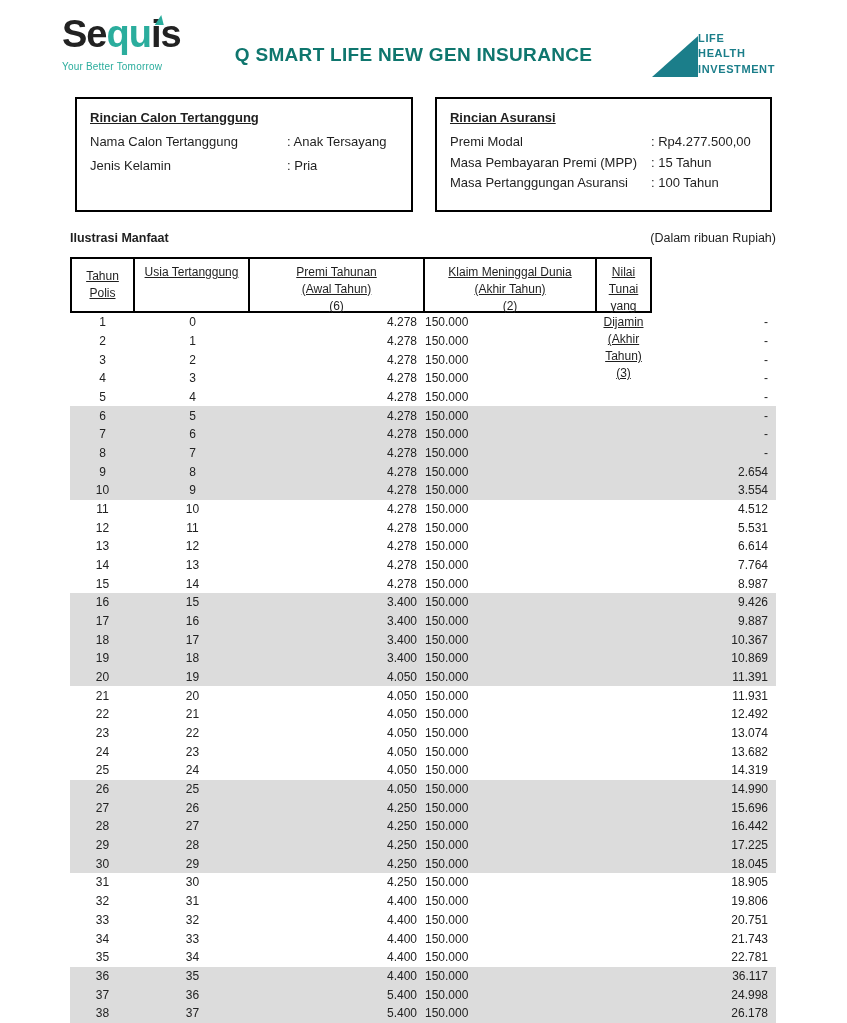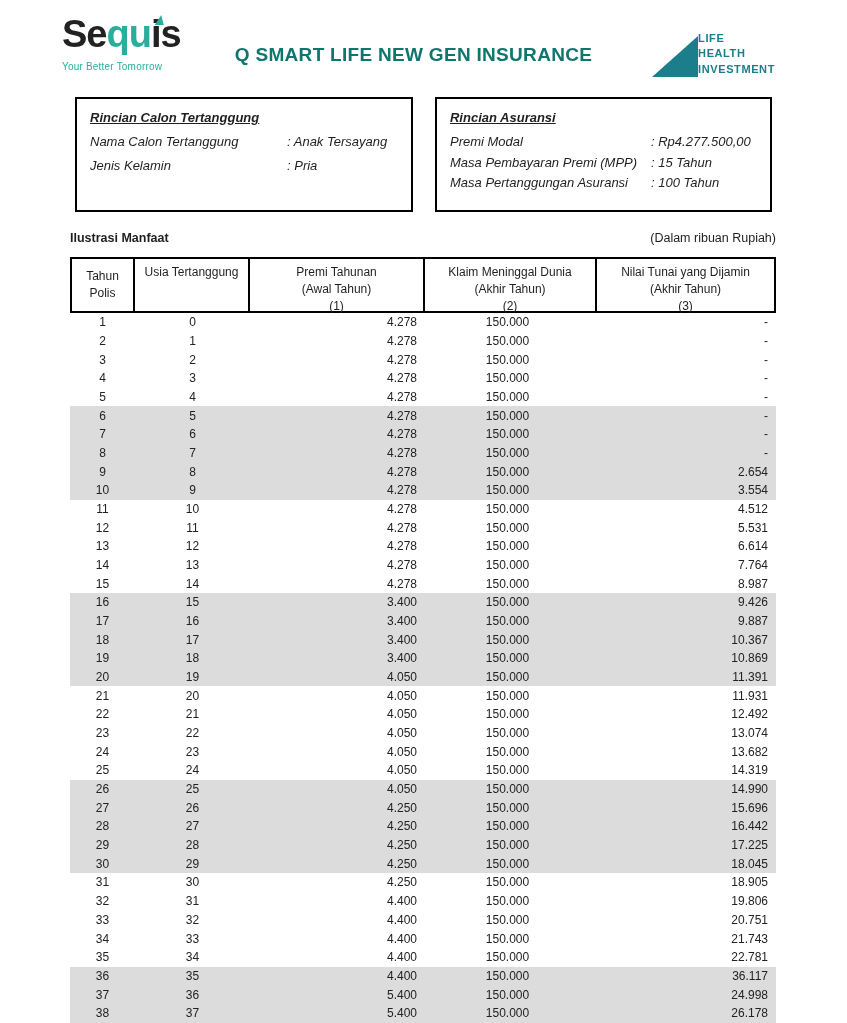--- a/index.html
+++ b/index.html
@@ -31,63 +31,63 @@
   .title {
     position: absolute; left: 120px; right: 140px; top: 44px;
     text-align: center; font-size: 19px; font-weight: 700; letter-spacing: .3px; color:#0f766e;
   }
 
   .lhi { position: absolute; right: 72px; top: 31px; display: flex; align-items: flex-end; }
   .lhi-tri { width: 0; height: 0; border-left: 46px solid transparent; border-bottom: 41px solid var(--dark-teal); }
   .lhi-text { display: flex; flex-direction: column; justify-content: flex-end; font-size: 11px; font-weight: 700; line-height: 1.4; color: var(--dark-teal); letter-spacing: .6px; }
 
   
-  .boxes { position: absolute; top: 97px; left: 75px; width: 697px; display: flex; gap: 22px; font-style: italic; }
+  .boxes { position: absolute; top: 97px; left: 75px; width: 697px; display: flex; gap: 22px; }
   .infobox { border: 2px solid #000; height: 115px; padding: 9px 13px; background: #fff; }
   .infobox.left  { width: 345px; }
   .infobox.right { width: 344px; }
   .infobox .box-title { font-size: 13px; font-weight: 700; text-decoration: underline; margin: 2px 0 9px 0; }
   .drow { display: flex; font-size: 13px; }
   .left  .drow { margin-bottom: 9px; }
   .right .drow { margin-bottom: 5.5px; }
   .left  .dlabel { width: 197px; flex: 0 0 197px; }
   .right .dlabel { width: 201px; flex: 0 0 201px; }
   .dvalue { white-space: nowrap; }
 
   
   .caption-row {
     position: absolute; top: 231px; left: 70px; width: 706px;
     display: flex; justify-content: space-between; align-items: baseline; font-size: 12.5px;
   }
   .caption { font-weight: 700; }
 
   
   .thead {
-    position: absolute; top: 257px; left: 70px; width: 706px; height: 56px;
-    border: 2px solid #000; display: flex; background:#fff;
+    position: absolute; top: 257px; left: 70px; width: 582px; height: 56px;
+    border: 2px solid #000; display: flex; background:#fff;text-decoration:underline;
   }
   .th {
     border-right: 2px solid #000; text-align: center; font-size: 12px; line-height: 1.4;
     padding-top: 5px; white-space: pre-line; display: block;
   }
   .th:last-child { border-right: none; }
   .th.h0 { width: 63px; }
   .th.h1 { width: 115px; }
   .th.h2 { width: 175px; }
   .th.h3 { width: 172px; }
   .th.h4 { flex: 1; }
   .th.h0 { padding-top: 9px; }
 
   .tbody { position: absolute; top: 313px; left: 70px; width: 706px; }
   .trow { display: flex; height: 18.68px; align-items: center; font-size: 12px; color: #222; }
   .trow.shaded { background: var(--shade); }
   .tcell.c0 { width: 65px;  text-align: center; }
   .tcell.c1 { width: 115px; text-align: center; }
   .tcell.c2 { width: 175px; text-align: right; padding-right: 8px; }
-  .tcell.c3 { width: 173px; text-align: center; padding-right: 8px; }
+  .tcell.c3 { width: 173px; text-align: left; padding-right: 8px; }
   .tcell.c4 { flex: 1;      text-align: right; padding-right: 8px; }
 </style>
 </head>
 <body>
 
 <div class="page">
 
   <div class="logo">
     <div class="wordmark">
       <span>Se</span><span class="accent-color">qu</span><span>is</span>
@@ -141,21 +141,21 @@
     <span class="caption">Ilustrasi Manfaat</span>
     <span class="unit-note">(Dalam ribuan Rupiah)</span>
   </div>
 
   <div class="thead">
     <div class="th h0">Tahun
 Polis</div>
     <div class="th h1">Usia Tertanggung</div>
     <div class="th h2">Premi Tahunan
 (Awal Tahun)
-(1)</div>
+(6)</div>
     <div class="th h3">Klaim Meninggal Dunia
 (Akhir Tahun)
 (2)</div>
     <div class="th h4">Nilai Tunai yang Dijamin
 (Akhir Tahun)
 (3)</div>
   </div>
 
   <div class="tbody">
       <div class="trow">

